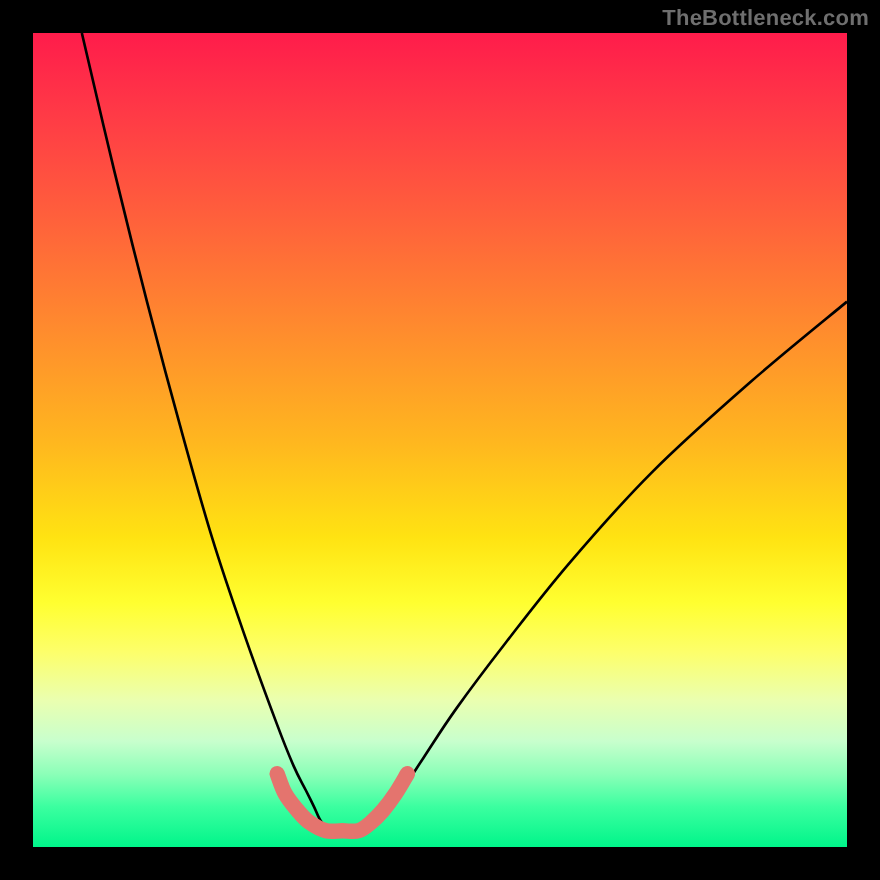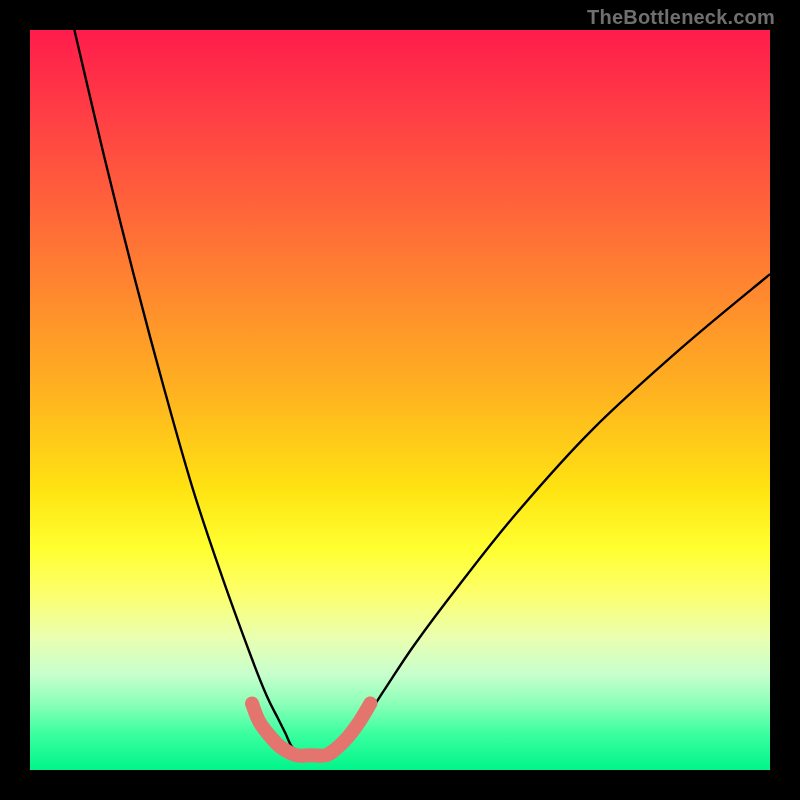--- a/index.html
+++ b/index.html
@@ -37,21 +37,21 @@
       #eaffb0 82%,
       #c8ffcd 87%,
       #8cffb8 91%,
       #3cffa0 95%,
       #00f58a 100%
     );
   }
   .watermark {
     position: absolute;
     top: 6px;
-    right: 25px;
+    right: 10px;
     color: #6f6f6f;
     font-size: 20px;
     font-weight: 600;
     letter-spacing: 0.2px;
     user-select: none;
   }
   svg.curves {
     position: absolute;
     left: 0;
     top: 0;

